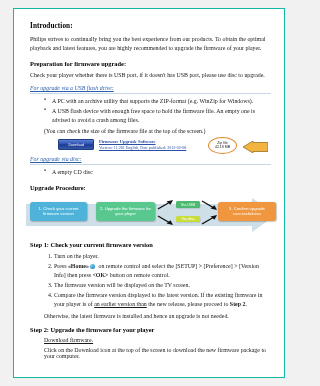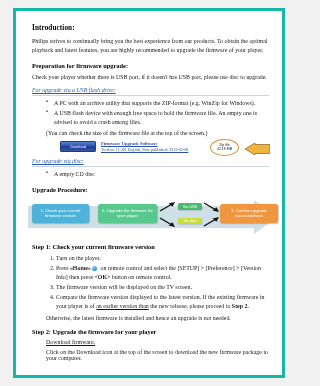--- a/index.html
+++ b/index.html
@@ -13,21 +13,21 @@
     overflow: hidden;
     font-family: "Liberation Serif", serif;
   }
   .page {
     position: absolute;
     left: 13px;
     top: 8px;
     width: 272px;
     height: 370px;
     background: #ffffff;
-    border: 3px solid #14b8a6;
+    border: 1px solid #14b8a6;
     box-sizing: border-box;
     overflow: hidden;
   }
   .inner {
     padding: 13px 13px 0 16px;
   }
   h1.sec {
     font-family: "Liberation Serif", serif;
     font-size: 7.2px;
     font-weight: bold;

